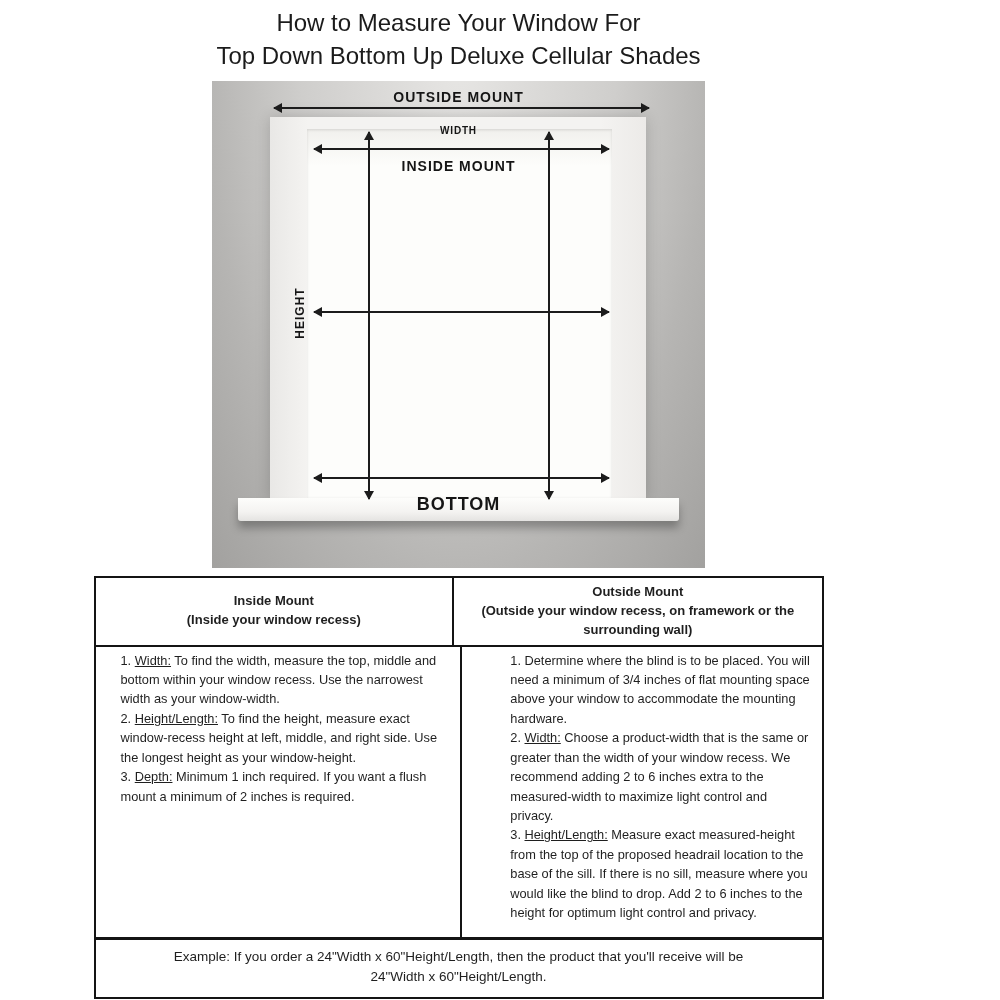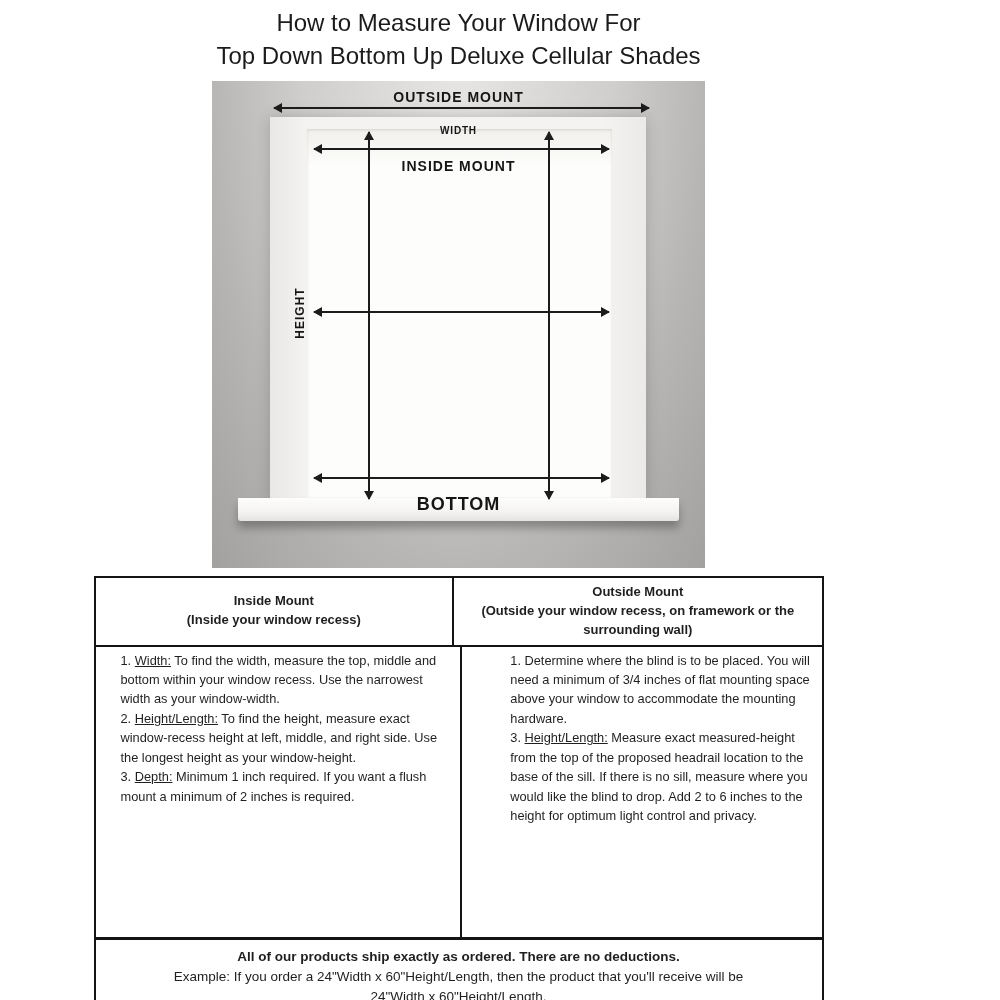--- a/index.html
+++ b/index.html
@@ -151,22 +151,22 @@
       </div>
     </div>
     <div class="tbody">
       <div class="td first">
           <p class="item"><span>1. </span><span class="u">Width:</span><span> To find the width, measure the top, middle and bottom within your window recess. Use the narrowest width as your window-width.</span></p>
           <p class="item"><span>2. </span><span class="u">Height/Length:</span><span> To find the height, measure exact window-recess height at left, middle, and right side. Use the longest height as your window-height.</span></p>
           <p class="item"><span>3. </span><span class="u">Depth:</span><span> Minimum 1 inch required. If you want a flush mount a minimum of 2 inches is required.</span></p>
         </div>
       <div class="td second">
           <p class="item"><span>1. </span><span>Determine where the blind is to be placed. You will need a minimum of 3/4 inches of flat mounting space above your window to accommodate the mounting hardware.</span></p>
+          <p class="item"><span>2. </span><span class="u">Width:</span><span> Choose a product-width that is the same or greater than the width of your window recess. We recommend adding 2 to 6 inches extra to the measured-width to maximize light control and privacy.</span></p>
           <p class="item"><span>3. </span><span class="u">Height/Length:</span><span> Measure exact measured-height from the top of the proposed headrail location to the base of the sill. If there is no sill, measure where you would like the blind to drop. Add 2 to 6 inches to the height for optimum light control and privacy.</span></p>
         </div>
     </div>
     <div class="tfoot">
-      <div class="foot-bold">All of our products ship exactly as ordered. There are no deductions.</div>
       <div>Example: If you order a 24"Width x 60"Height/Length, then the product that you'll receive will be 24"Width x 60"Height/Length.</div>
     </div>
   </div>
 
 </div>
 
 </body></html>

